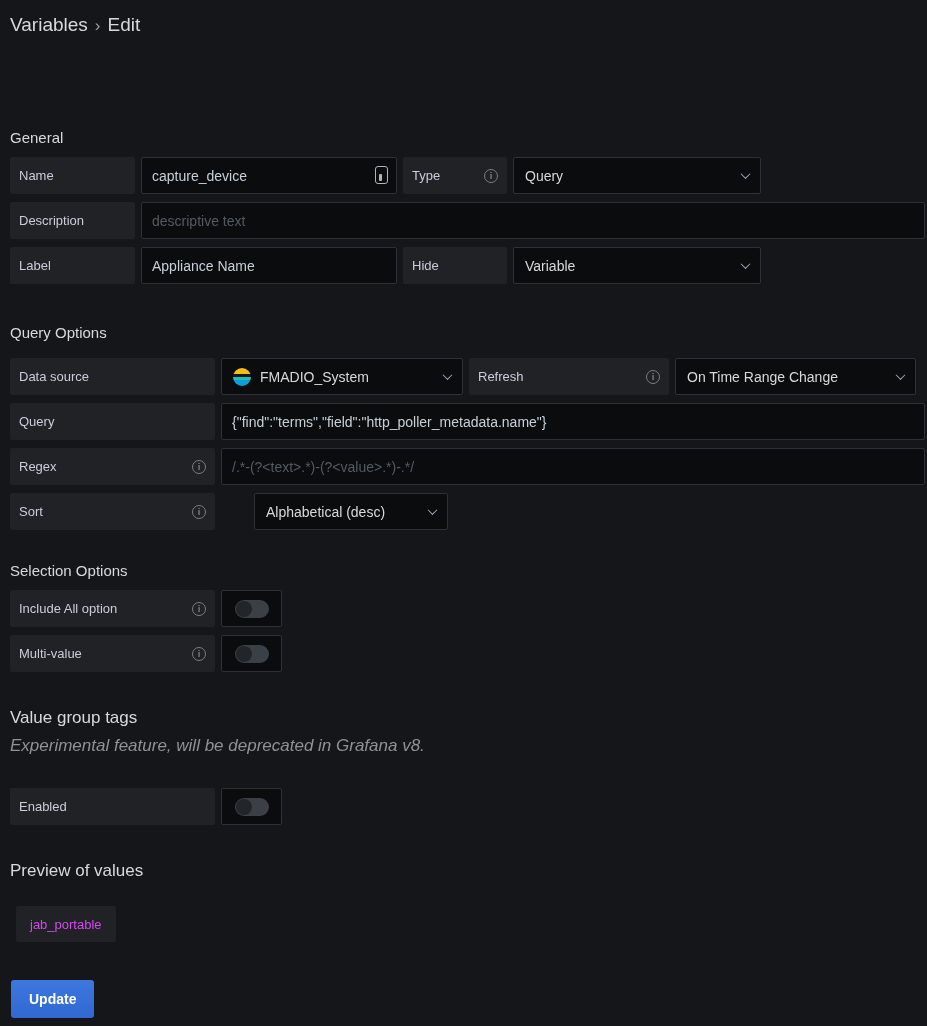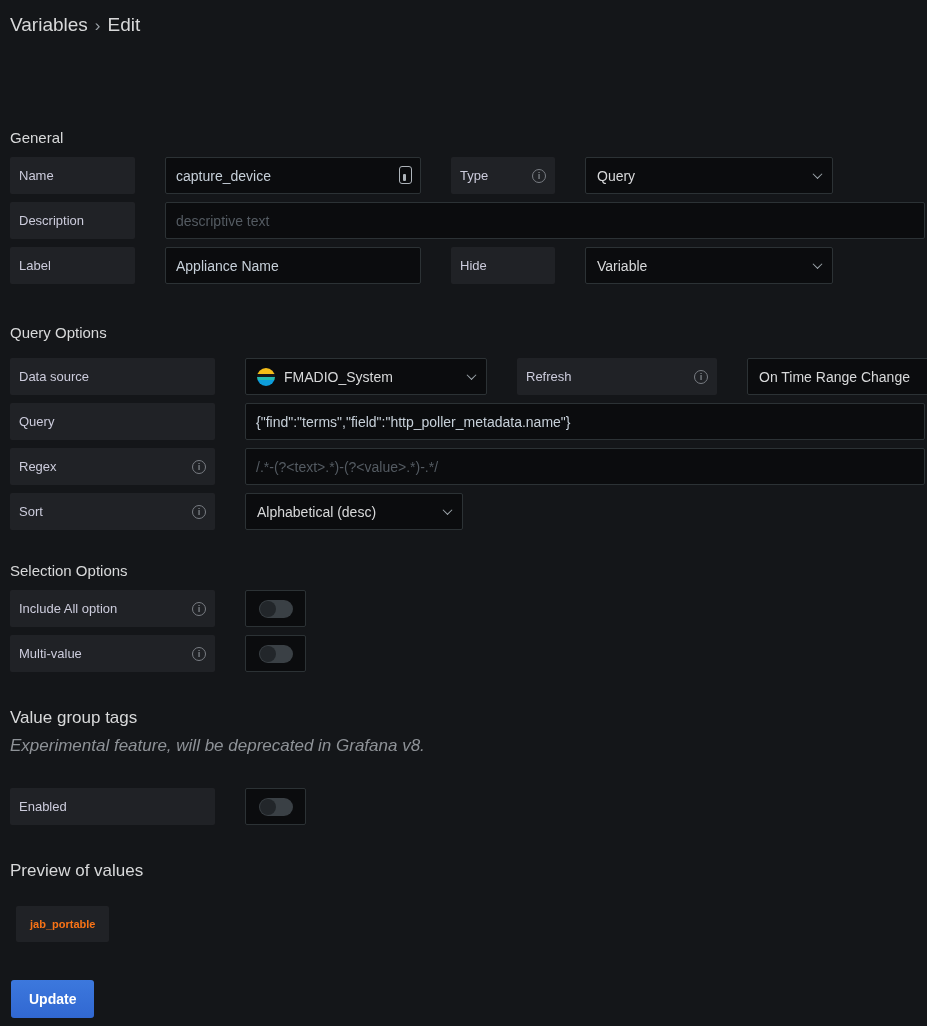--- a/index.html
+++ b/index.html
@@ -18,21 +18,21 @@
 
   .section-title { font-size:15px; font-weight:500; color:#d8d9da; line-height:18px; }
   .t-general { margin:92px 0 10px 0; }
   .t-queryopts { margin:40px 0 16px 0; }
   .t-selection { margin:32px 0 10px 0; }
   .big-title { font-size:17px; font-weight:500; color:#d8d9da; line-height:20px; }
   .t-vgt { margin:36px 0 0 0; }
   .t-preview { margin:36px 0 12px 0; }
   .vgt-note { margin-top:10px; font-style:italic; font-size:17px; color:#8e9297; line-height:16px; }
 
-  .row { display:flex; align-items:stretch; height:37px; margin-bottom:8px;gap:24px; }
+  .row { display:flex; align-items:stretch; height:37px; margin-bottom:8px; }
   .flabel {
     background:#202226; border-radius:2px; display:flex; align-items:center;
     justify-content:space-between; padding:0 9px; font-size:13px; font-weight:500;
     color:#ccccdc; margin-right:6px; flex:none;
   }
   .w125 { width:125px; } .w104 { width:104px; } .w205 { width:205px; }
   .finput-wrap { position:relative; margin-right:6px; flex:none; }
   .finput {
     background:#0b0c0e; border:1px solid #2c3235; border-radius:2px; color:#c7d0d9;
     font-size:14px; font-family:Liberation Sans, sans-serif; padding:0 10px;
@@ -77,22 +77,22 @@
     display:flex; align-items:center; justify-content:center; cursor:pointer; flex:none;
   }
   .toggle-pill { width:34px; height:18px; background:#3a4045; border-radius:9px; position:relative; }
   .toggle-knob {
     position:absolute; left:1px; top:1px; width:16px; height:16px; border-radius:50%;
     background:#22262a;
   }
 
   .chip {
     display:inline-flex; align-items:center; height:36px; margin-top:13px; margin-left:6px;
-    background:#202226; border-radius:2px; padding:0 14px; font-size:11px; font-weight:700;
-    color:#f97316;
+    background:#202226; border-radius:2px; padding:0 14px; font-size:13px; font-weight:400;
+    color:#d946ef;
   }
 
   .update-btn {
     display:inline-flex; align-items:center; height:38px; margin-top:38px; margin-left:1px;
     background:linear-gradient(180deg,#3c78dd 0%, #3168d2 100%);
     border:none; border-radius:3px; padding:4px 18px; font-size:14px; font-weight:600;
     color:#ffffff; font-family:"Liberation Sans", sans-serif; cursor:pointer;text-align:right;
   }
 </style>
 </head>
@@ -185,21 +185,21 @@
     <div class="finput-wrap grow">
       <input class="finput" placeholder="/.*-(?&lt;text&gt;.*)-(?&lt;value&gt;.*)-.*/" style="">
     </div>
   </div>
 
   <div class="row">
     <div class="flabel w205">
       <span>Sort</span>
       <span class="info-icon"></span>
     </div>
-    <div class="dropdown" style="width:218px;">
+    <div class="dropdown" style="width:194px;margin-left:33px;">
       <span class="dd-text">Alphabetical (desc)</span>
       <span class="chev"></span>
     </div>
   </div>
 
   <div class="section-title t-selection">Selection Options</div>
 
   <div class="row">
     <div class="flabel w205">
       <span>Include All option</span>

